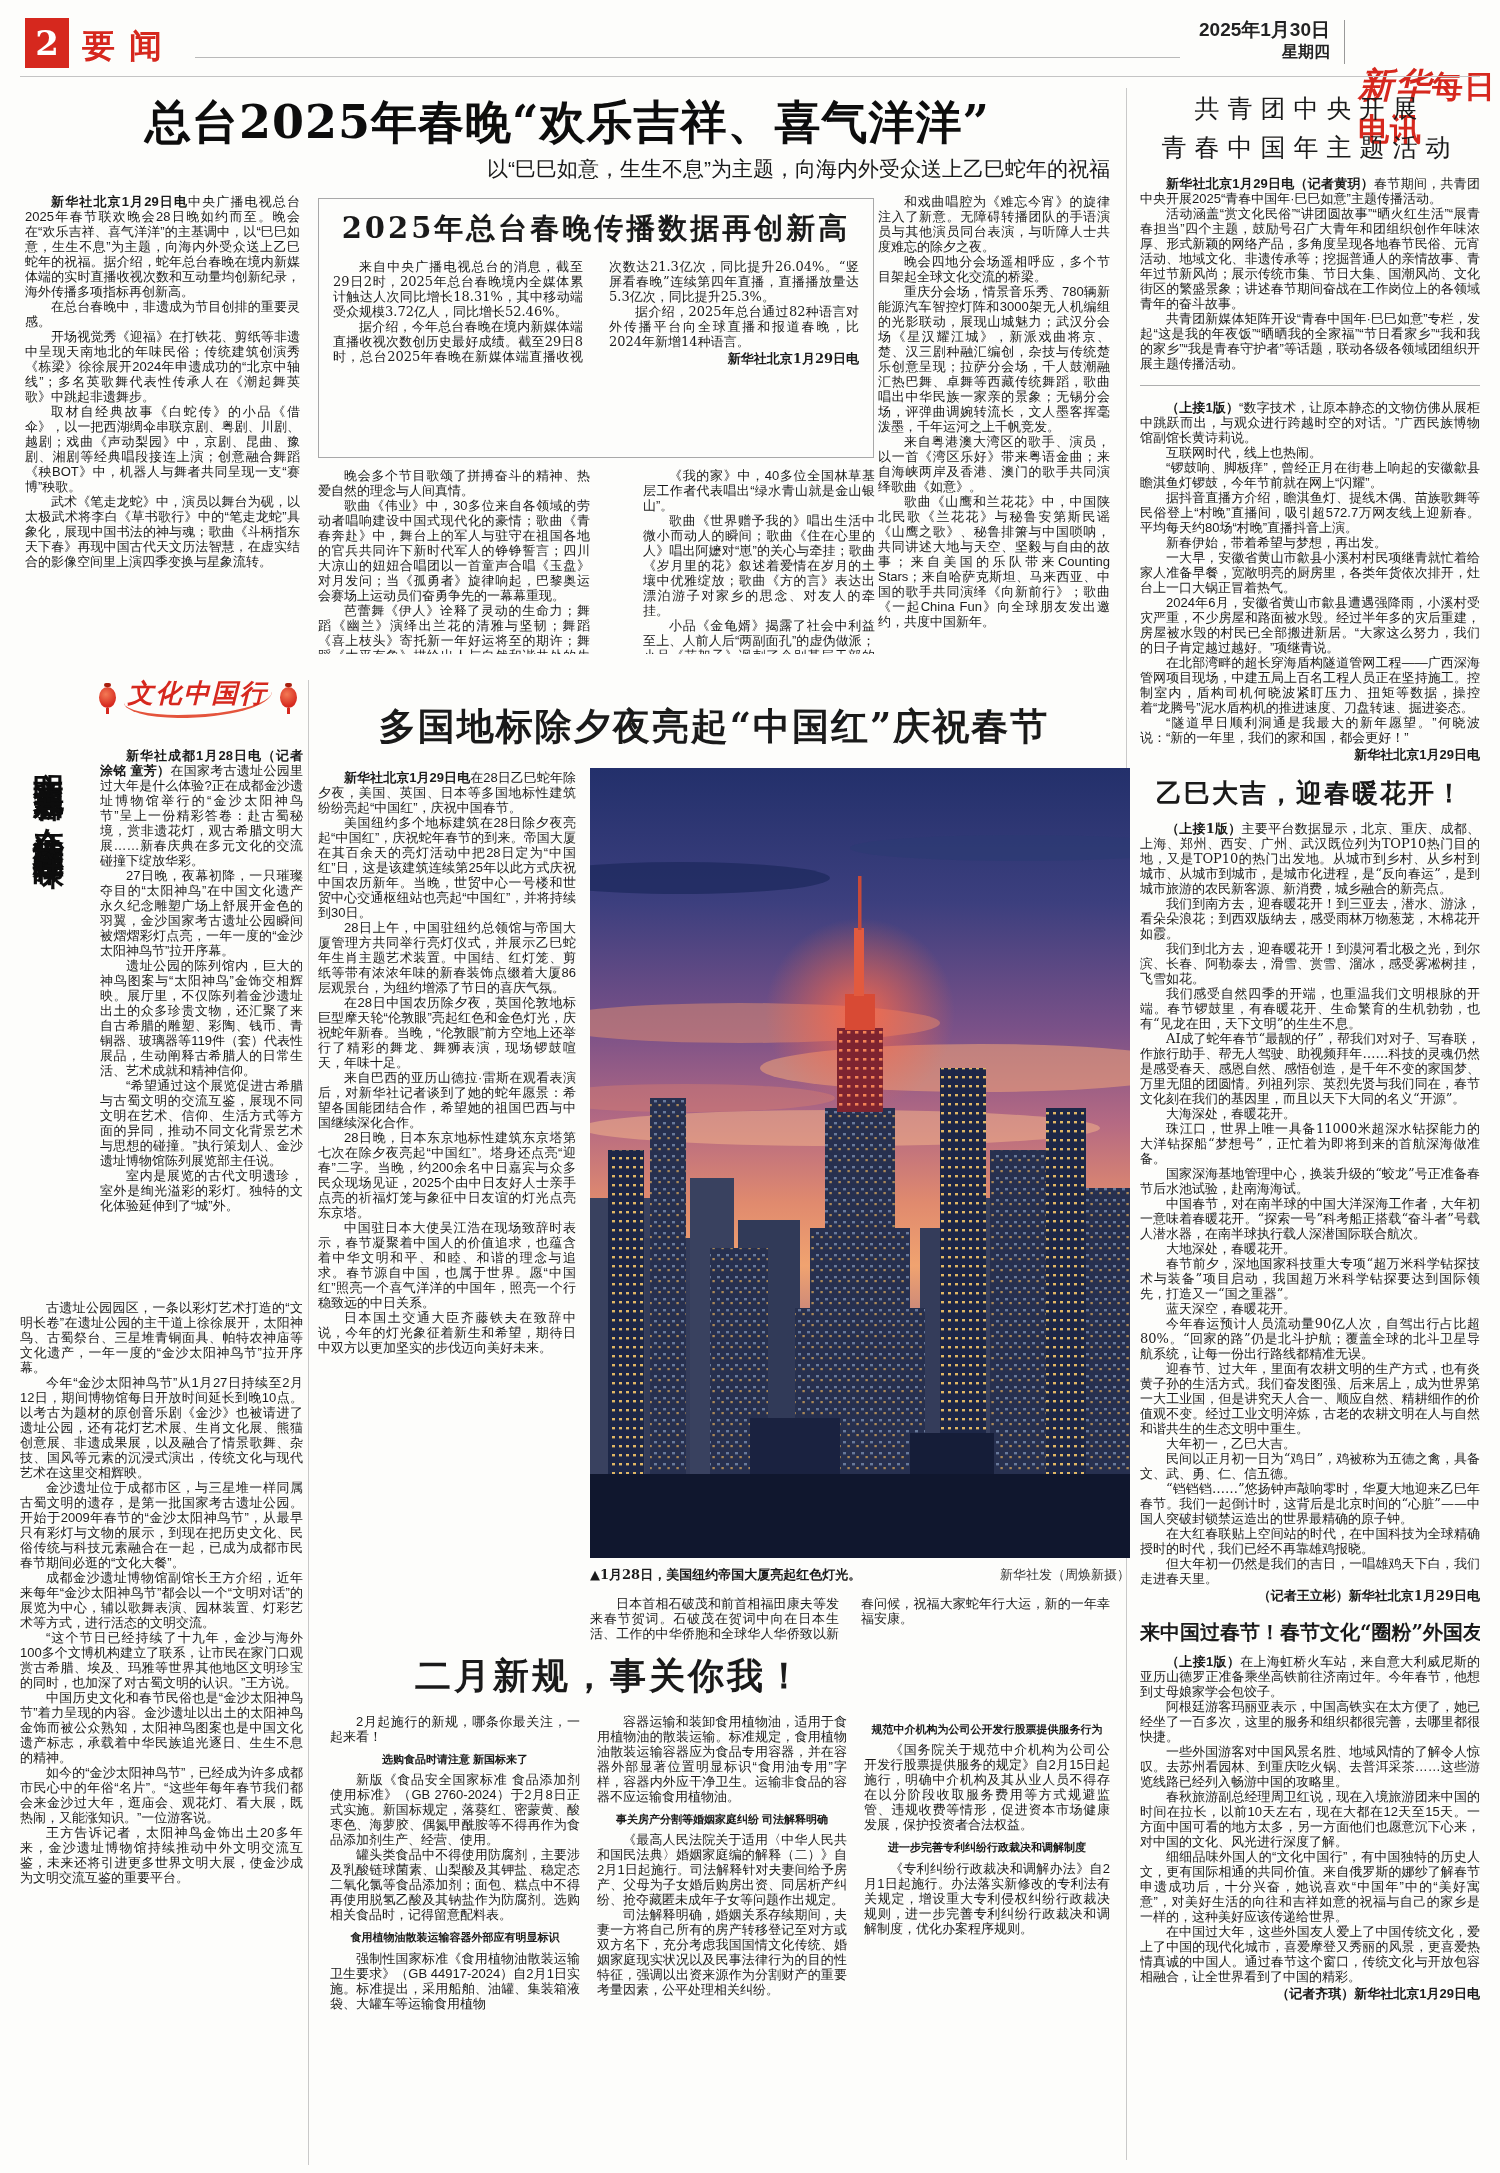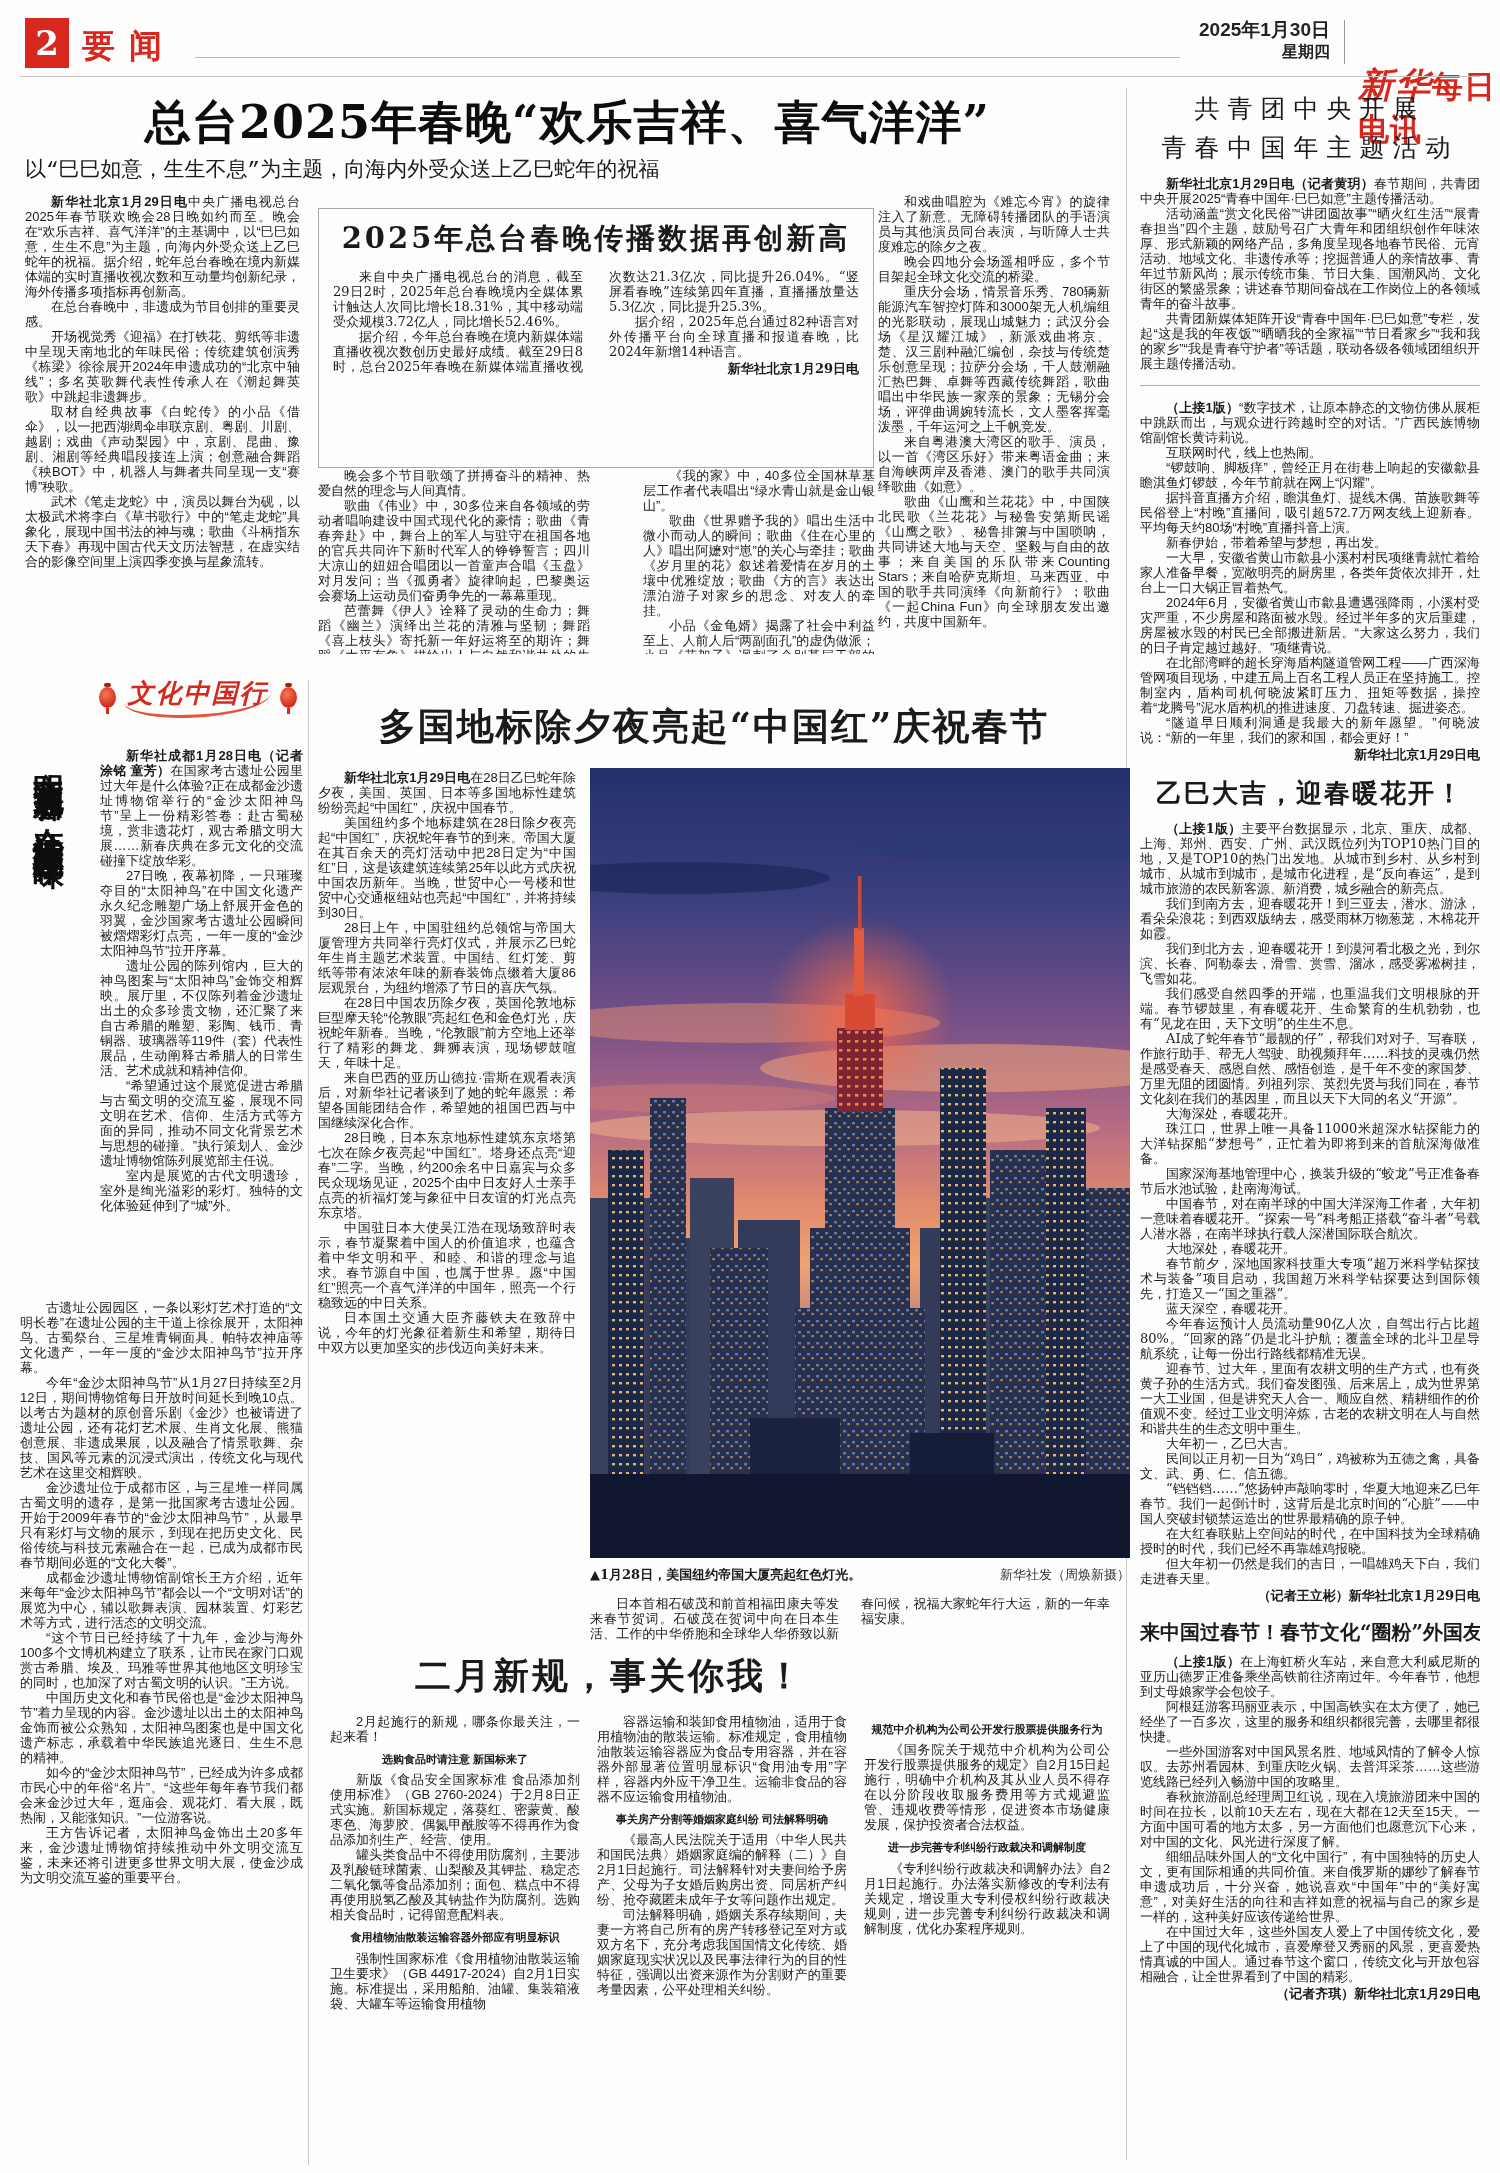--- a/index.html
+++ b/index.html
@@ -12,21 +12,21 @@
   .secname{color:#d6281e;font-family:Liberation Sans, sans-serif;font-weight:bold;font-size:33px;letter-spacing:14px;}
   .hairline{background:#b9b9b9;height:1px;}
   .vline{background:#c9c9c9;width:1px;}
   .dateblk{text-align:right;font-weight:bold;font-size:19px;line-height:1.25;color:#222;}
   .dateblk .wk{font-size:16px;}
   .masthead{color:#d6281e;font-weight:bold;font-family:"DejaVu Serif",serif;font-size:31px;letter-spacing:1px;}
   .masthead .xh{font-style:italic;font-size:35px;letter-spacing:2px;}
   
   .h-main{font-family:"DejaVu Serif",serif;font-weight:bold;font-size:46px;letter-spacing:1px;
           text-align:center;color:#0d0d0d;white-space:nowrap;}
-  .h-sub{font-size:21px;text-align:left;color:#1a1a1a;font-weight:500;font-family:Liberation Mono, monospace;}
+  .h-sub{font-size:21px;text-align:right;color:#1a1a1a;font-weight:500;}
   .h-box{font-family:"DejaVu Serif",serif;font-weight:bold;font-size:29px;text-align:center;letter-spacing:3px;}
   .h-land{font-family:"DejaVu Serif",serif;font-weight:bold;font-size:37px;text-align:center;letter-spacing:2px;white-space:nowrap;}
   .h-feb{font-family:"DejaVu Serif",serif;font-weight:bold;font-size:36px;text-align:center;letter-spacing:3px;white-space:nowrap;}
   .sb-h{font-family:"DejaVu Serif",serif;font-weight:normal;font-size:25px;text-align:center;letter-spacing:8px;line-height:1.55;}
   .sb-h2{font-family:"DejaVu Serif",serif;font-weight:bold;font-size:26px;text-align:center;letter-spacing:2px;margin:14px 0 10px;}
   .sb-h3{font-family:"DejaVu Serif",serif;font-weight:bold;font-size:20px;text-align:center;letter-spacing:0;margin:16px 0 8px;white-space:nowrap;}
   
   .body{font-size:13px;line-height:15px;text-align:justify;overflow:hidden;}
   .body p{margin:0;text-indent:2em;}
   .body .subhead{font-weight:bold;font-size:11px;text-align:center;text-indent:0;margin:8px 0 6px;line-height:1.3;}
@@ -73,21 +73,21 @@
   <div class="abs h-sub" style="left:25px;top:155px;width:1085px;">以“巳巳如意，生生不息”为主题，向海内外受众送上乙巳蛇年的祝福</div>
 
   <div class="abs body" style="left:25px;top:194px;width:275px;height:462px;">
       <p><b>新华社北京1月29日电</b>中央广播电视总台2025年春节联欢晚会28日晚如约而至。晚会在“欢乐吉祥、喜气洋洋”的主基调中，以“巳巳如意，生生不息”为主题，向海内外受众送上乙巳蛇年的祝福。据介绍，蛇年总台春晚在境内新媒体端的实时直播收视次数和互动量均创新纪录，海外传播多项指标再创新高。</p>
       <p>在总台春晚中，非遗成为节目创排的重要灵感。</p>
       <p>开场视觉秀《迎福》在打铁花、剪纸等非遗中呈现天南地北的年味民俗；传统建筑创演秀《栋梁》徐徐展开2024年申遗成功的“北京中轴线”；多名英歌舞代表性传承人在《潮起舞英歌》中跳起非遗舞步。</p>
       <p>取材自经典故事《白蛇传》的小品《借伞》，以一把西湖绸伞串联京剧、粤剧、川剧、越剧；戏曲《声动梨园》中，京剧、昆曲、豫剧、湘剧等经典唱段接连上演；创意融合舞蹈《秧BOT》中，机器人与舞者共同呈现一支“赛博”秧歌。</p>
       <p>武术《笔走龙蛇》中，演员以舞台为砚，以太极武术将李白《草书歌行》中的“笔走龙蛇”具象化，展现中国书法的神与魂；歌曲《斗柄指东天下春》再现中国古代天文历法智慧，在虚实结合的影像空间里上演四季变换与星象流转。</p>
     </div>
 
-  <div class="abs boxart" style="left:318px;top:198px;width:526px;height:238px;margin-top:10px;">
+  <div class="abs boxart" style="left:318px;top:198px;width:526px;height:238px;">
     <div class="h-box">2025年总台春晚传播数据再创新高</div>
     <div class="body kai boxbody" style="height:186px;">
         <p>来自中央广播电视总台的消息，截至29日2时，2025年总台春晚境内全媒体累计触达人次同比增长18.31%，其中移动端受众规模3.72亿人，同比增长52.46%。</p>
         <p>据介绍，今年总台春晚在境内新媒体端直播收视次数创历史最好成绩。截至29日8时，总台2025年春晚在新媒体端直播收视次数达21.3亿次，同比提升26.04%。“竖屏看春晚”连续第四年直播，直播播放量达5.3亿次，同比提升25.3%。</p>
         <p>据介绍，2025年总台通过82种语言对外传播平台向全球直播和报道春晚，比2024年新增14种语言。</p>
         <div class="sign">新华社北京1月29日电</div>
       </div>
   </div>
 
   <div class="abs body" style="left:318px;top:468px;width:272px;height:186px;">

